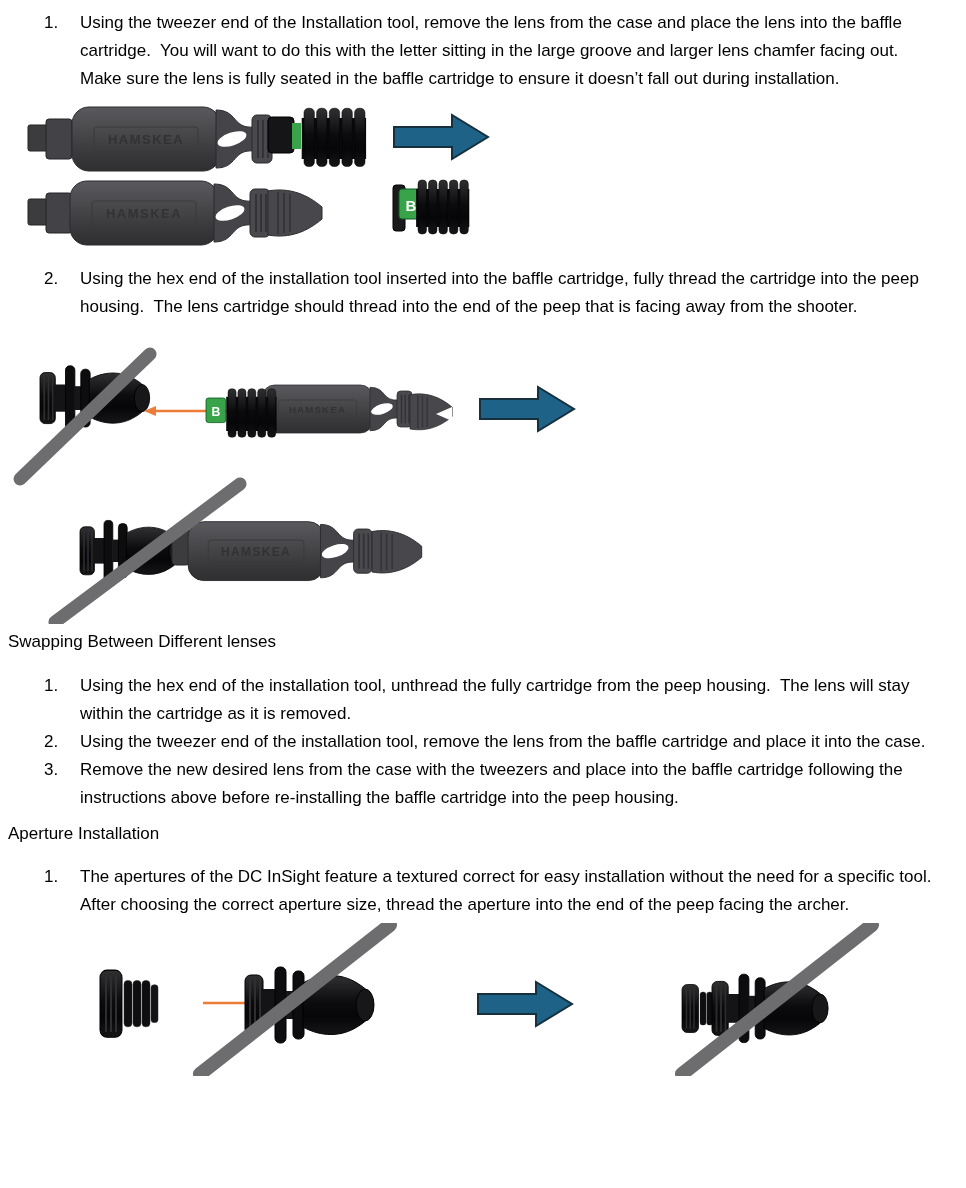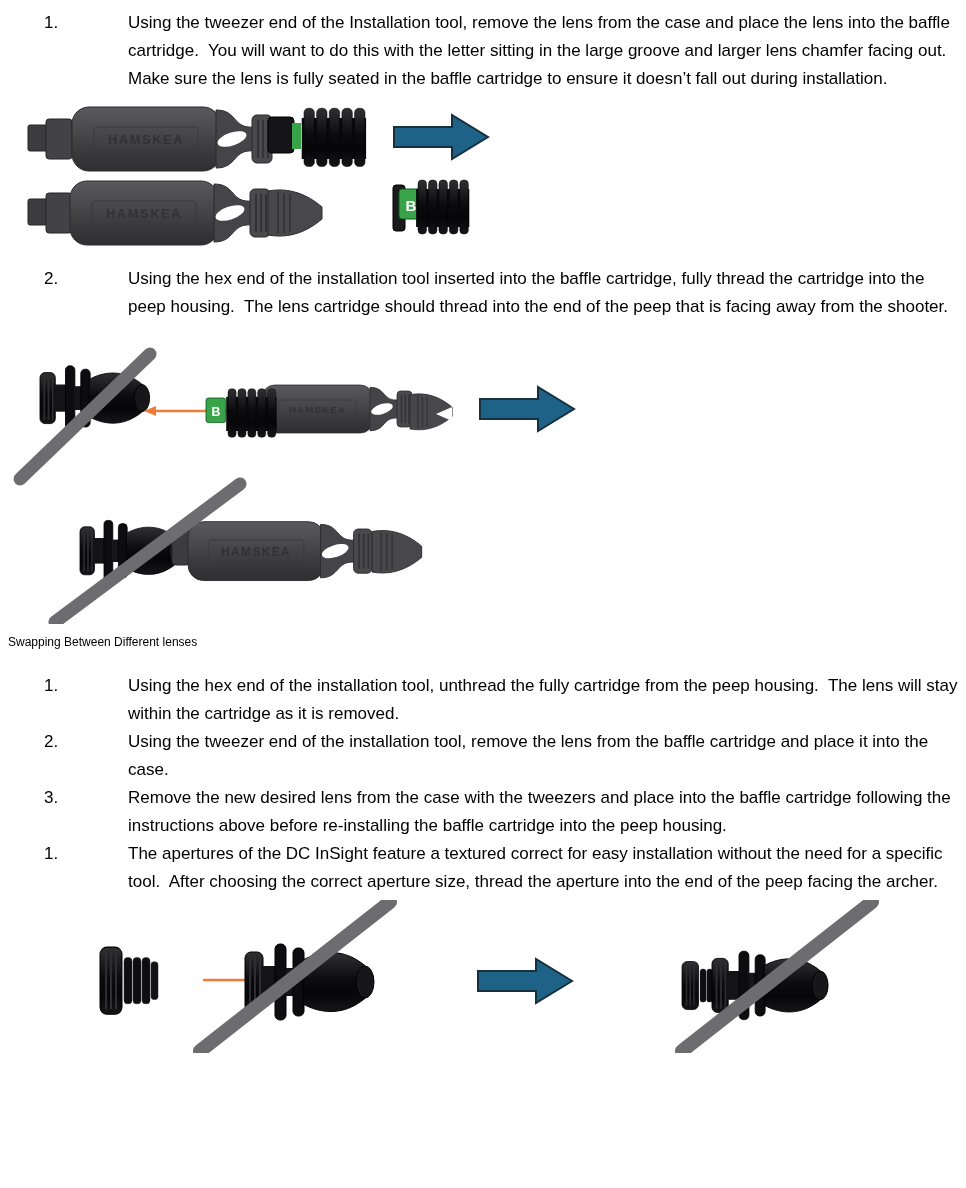--- a/index.html
+++ b/index.html
@@ -3,22 +3,22 @@
 <meta charset="utf-8">
 <style>
   html,body{margin:0;padding:0;}
   body{
     width:966px;height:1188px;background:#ffffff;color:#000;
     font-family:"Liberation Sans",sans-serif;overflow:hidden;
   }
   .doc{padding-top:9px;}
   .step{display:flex;margin-left:44px;font-size:17px;line-height:28px;}
   .num{width:36px;flex:none;}
-  .txt{width:858px;white-space:pre-wrap;margin-left:48px;}
-  .heading{font-size:12px;line-height:28px;margin:0 0 0 8px;font-weight:400;}
+  .txt{width:858px;white-space:pre-wrap;}
+  .heading{font-size:17px;line-height:28px;margin:0 0 0 8px;font-weight:400;}
   figure{margin:0;}
   figure svg{display:block;}
   .fig1{margin:4px 0 13px 0;}
   .fig2{margin:3px 0 0 0;}
   .fig3{margin:4px 0 0 0;}
   .h-swap{margin-top:4px;margin-bottom:16px;}
   .h-aper{margin-top:8px;margin-bottom:15px;}
   .hidden-defs{position:absolute;width:0;height:0;}
 </style>
 </head>
@@ -184,20 +184,21 @@
   </div>
   <div class="step">
     <span class="num">2.</span>
     <span class="txt">Using the tweezer end of the installation tool, remove the lens from the baffle cartridge and place it into the case.</span>
   </div>
   <div class="step">
     <span class="num">3.</span>
     <span class="txt">Remove the new desired lens from the case with the tweezers and place into the baffle cartridge following the instructions above before re-installing the baffle cartridge into the peep housing.</span>
   </div>
 
+  <div class="heading h-aper">Aperture Installation</div>
 
   <div class="step">
     <span class="num">1.</span>
     <span class="txt">The apertures of the DC InSight feature a textured correct for easy installation without the need for a specific tool.  After choosing the correct aperture size, thread the aperture into the end of the peep facing the archer.</span>
   </div>
 
   <figure class="fig3">
     <svg width="966" height="153" viewBox="0 0 966 153">
       <use href="#aper" transform="translate(100,45) scale(1,1.05)"></use>
       <g>

